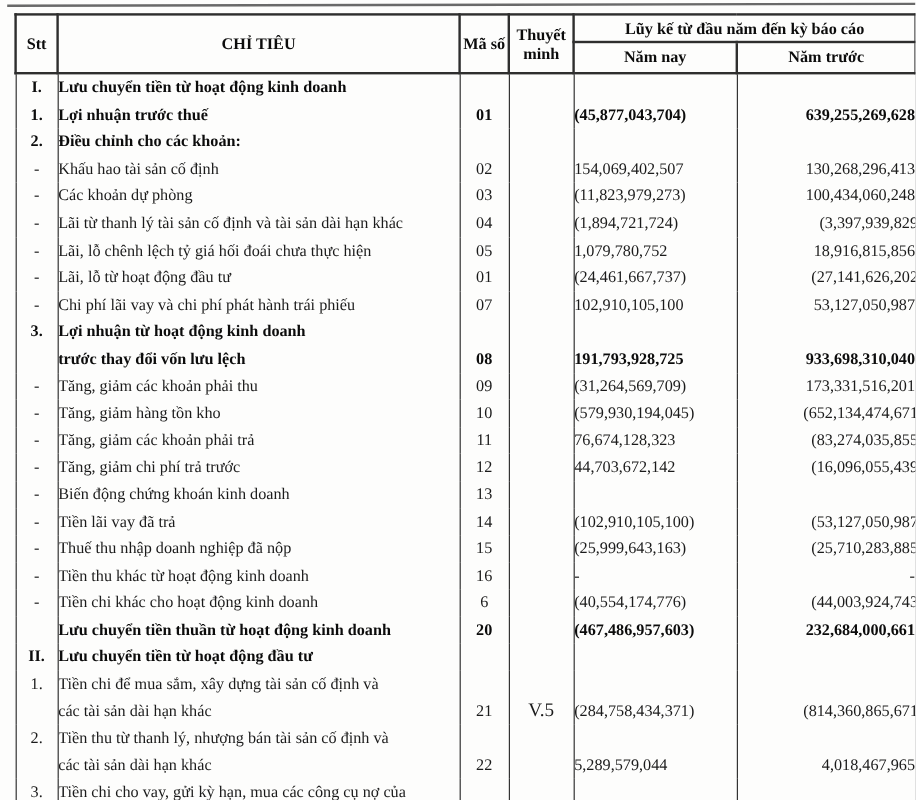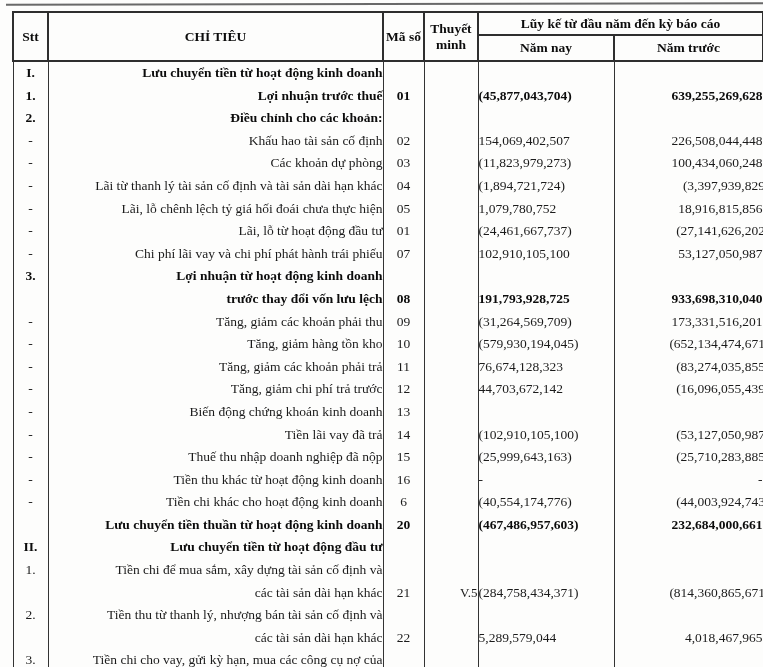--- a/index.html
+++ b/index.html
@@ -31,23 +31,23 @@
   table.cf td {
     border-left:1.8px solid #333; border-right:1.8px solid #333;
     border-top:none; border-bottom:none;
     padding:0;
   }
   tbody tr { height:22.6px; }
   tbody tr.two-line { height:45.2px; }
   tbody tr.tall { height:42px; vertical-align:top; }
   .c-stt  { text-align:center; vertical-align:top; line-height:22.6px; }
   .c-label{ padding-left:5px; vertical-align:top; }
-  .c-label div { line-height:22.6px; white-space:nowrap; overflow:hidden;text-align:right; }
+  .c-label div { line-height:22.6px; white-space:nowrap; overflow:hidden; }
   .c-code { text-align:center; vertical-align:bottom; line-height:22.6px; }
-  .c-note { text-align:right; vertical-align:bottom; line-height:22.6px; font-size:13px;font-family:Liberation Serif, serif; }
+  .c-note { text-align:center; vertical-align:bottom; line-height:22.6px; font-size:16px;font-family:Liberation Serif, serif; }
   .c-cur  { text-align:left; vertical-align:bottom; padding-right:7px;  line-height:22.6px; white-space:nowrap; }
   .c-pri  { text-align:right; vertical-align:bottom; padding-right:13px; line-height:22.6px; white-space:nowrap; }
   .c-cur .neg { margin-right:-6px; }
   .c-pri .neg { margin-right:-7px; }
   .b { font-weight:bold; color:#0c0c0c; }
 </style>
 </head>
 <body>
 
 <div class="page">
@@ -107,21 +107,21 @@
           <td class="c-pri"></td>
         </tr>
         <tr>
           <td class="c-stt">-</td>
           <td class="c-label">
             <div>Khấu hao tài sản cố định</div>
           </td>
           <td class="c-code">02</td>
           <td class="c-note"></td>
           <td class="c-cur"><span>154,069,402,507</span></td>
-          <td class="c-pri"><span>226,508,044,448</span></td>
+          <td class="c-pri"><span>130,268,296,413</span></td>
         </tr>
         <tr>
           <td class="c-stt">-</td>
           <td class="c-label">
             <div>Các khoản dự phòng</div>
           </td>
           <td class="c-code">03</td>
           <td class="c-note"></td>
           <td class="c-cur"><span class="neg">(11,823,979,273)</span></td>
           <td class="c-pri"><span>100,434,060,248</span></td>

